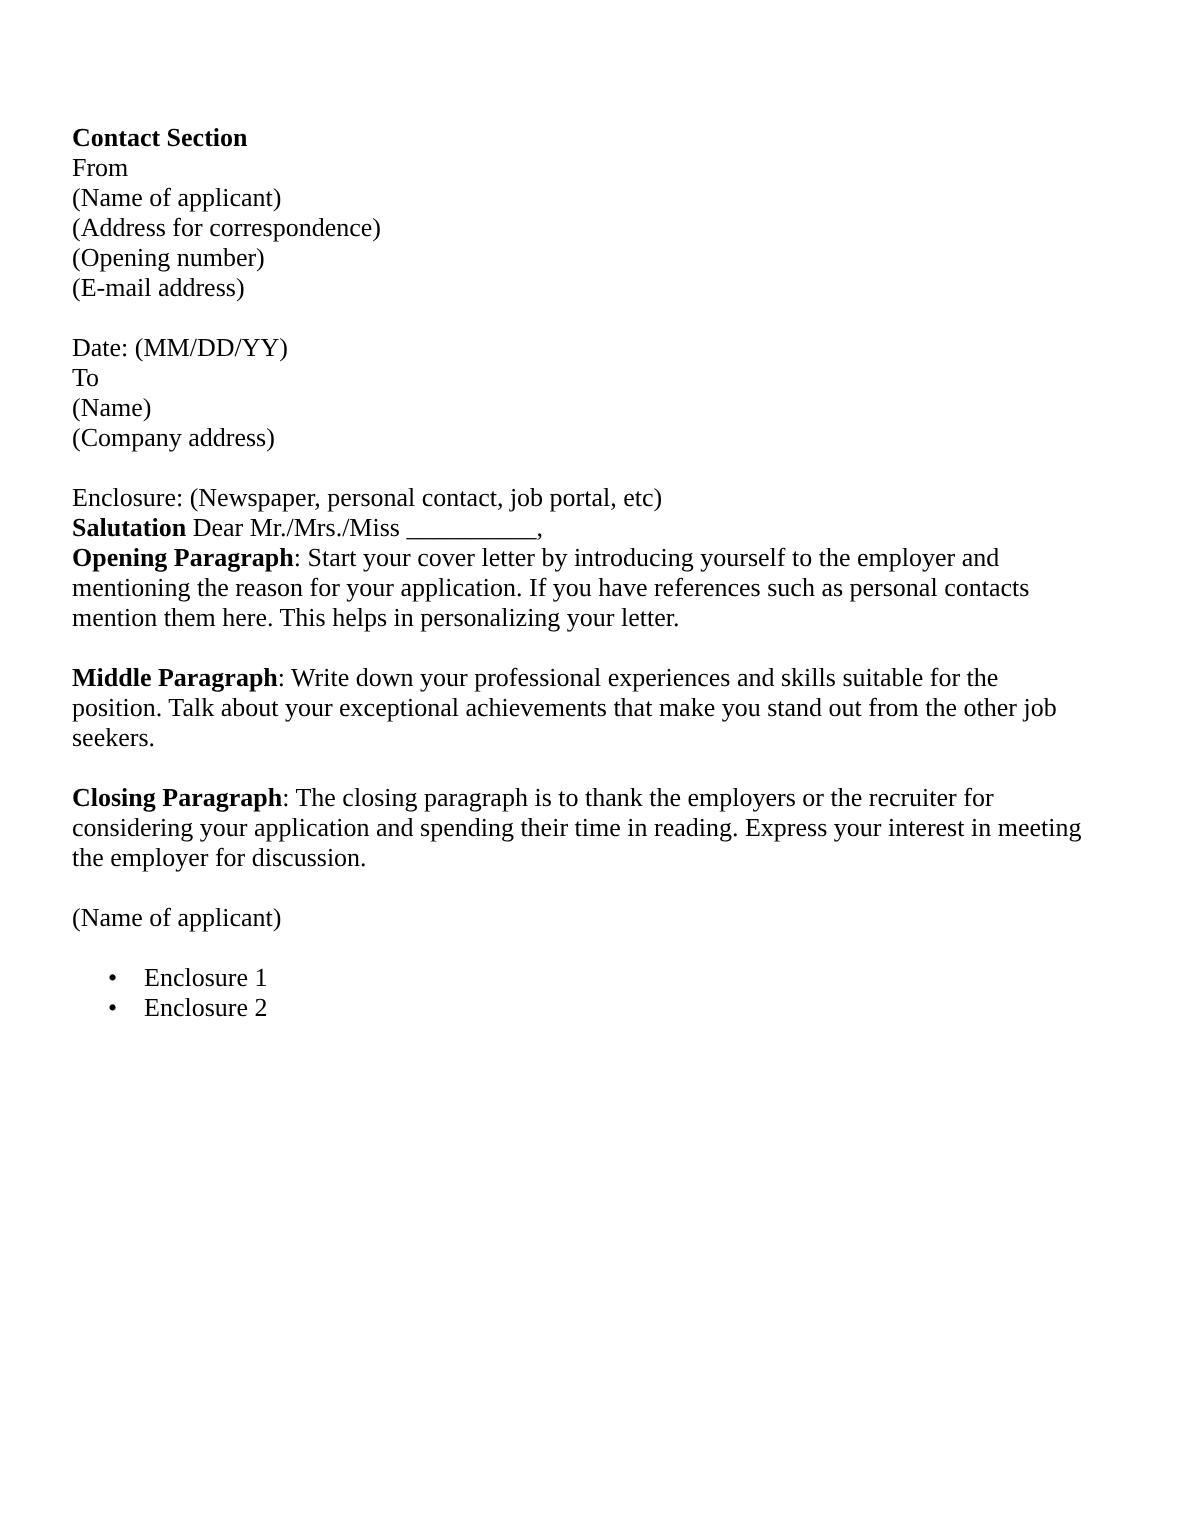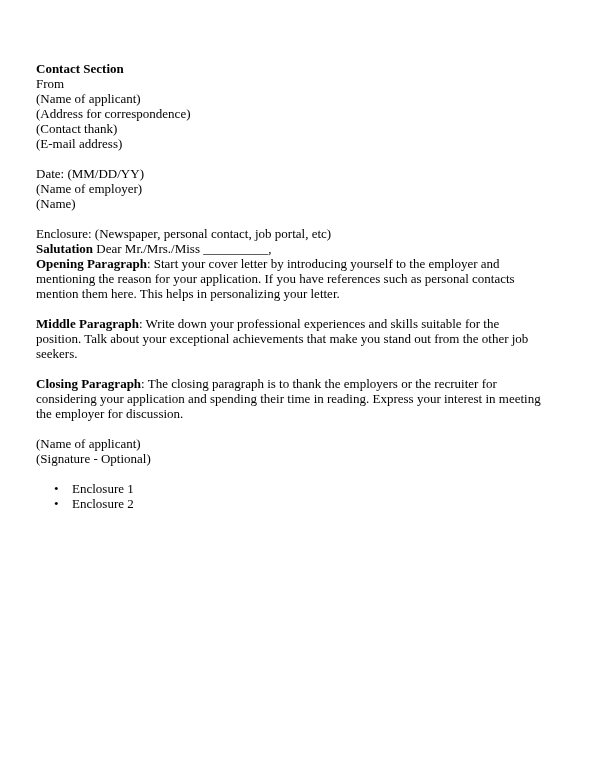--- a/index.html
+++ b/index.html
@@ -54,44 +54,44 @@
 </head>
 <body>
 
 <div class="doc">
 
   <div class="block">
     <div class="line bold">Contact Section</div>
     <div class="line">From</div>
     <div class="line">(Name of applicant)</div>
     <div class="line">(Address for correspondence)</div>
-    <div class="line">(Contact thank)</div>
+    <div class="line">(Opening number)</div>
     <div class="line">(E-mail address)</div>
   </div>
 
   <div class="block line">Date: (MM/DD/YY)</div>
 
   <div class="block">
-    <div class="line">(Name of employer)</div>
+    <div class="line">To</div>
     <div class="line">(Name)</div>
+    <div class="line">(Company address)</div>
   </div>
 
   <div class="block line">Enclosure: (Newspaper, personal contact, job portal, etc)</div>
 
   <div class="block line"><span class="bold">Salutation</span><span> Dear Mr./Mrs./Miss __________,</span></div>
 
   <div class="block"><span class="bold">Opening Paragraph</span><span>: Start your cover letter by introducing yourself to the employer and mentioning the reason for your application. If you have references such as personal contacts mention them here. This helps in personalizing your letter.</span></div>
 
   <div class="block"><span class="bold">Middle Paragraph</span><span>: Write down your professional experiences and skills suitable for the position. Talk about your exceptional achievements that make you stand out from the other job seekers.</span></div>
 
   <div class="block"><span class="bold">Closing Paragraph</span><span>: The closing paragraph is to thank the employers or the recruiter for considering your application and spending their time in reading. Express your interest in meeting the employer for discussion.</span></div>
 
   <div class="block">
     <div class="line">(Name of applicant)</div>
-    <div class="line">(Signature - Optional)</div>
   </div>
 
 
   <ul class="enclosure-list">
     <li class="enclosure-item">
         <span class="bullet">•</span>
         <span>Enclosure 1</span>
       </li>
     <li class="enclosure-item">
         <span class="bullet">•</span>

